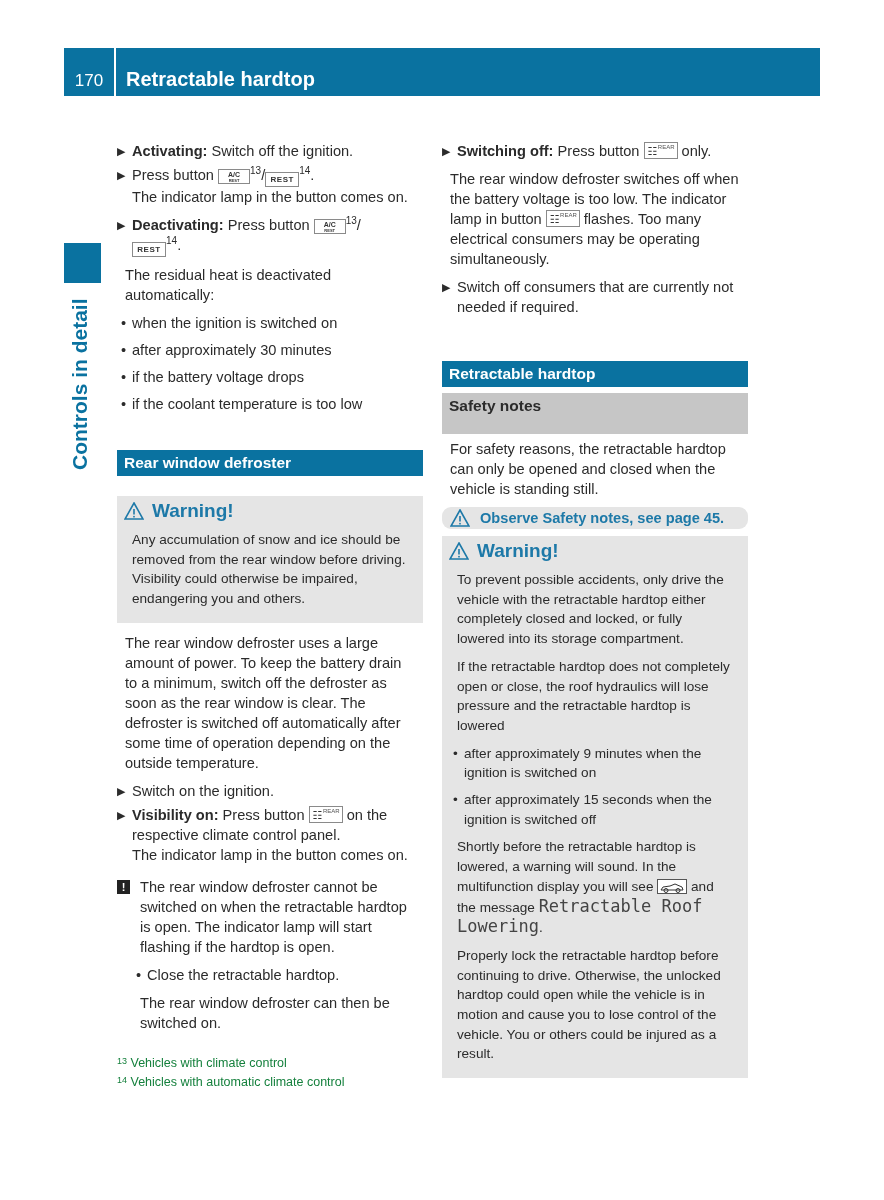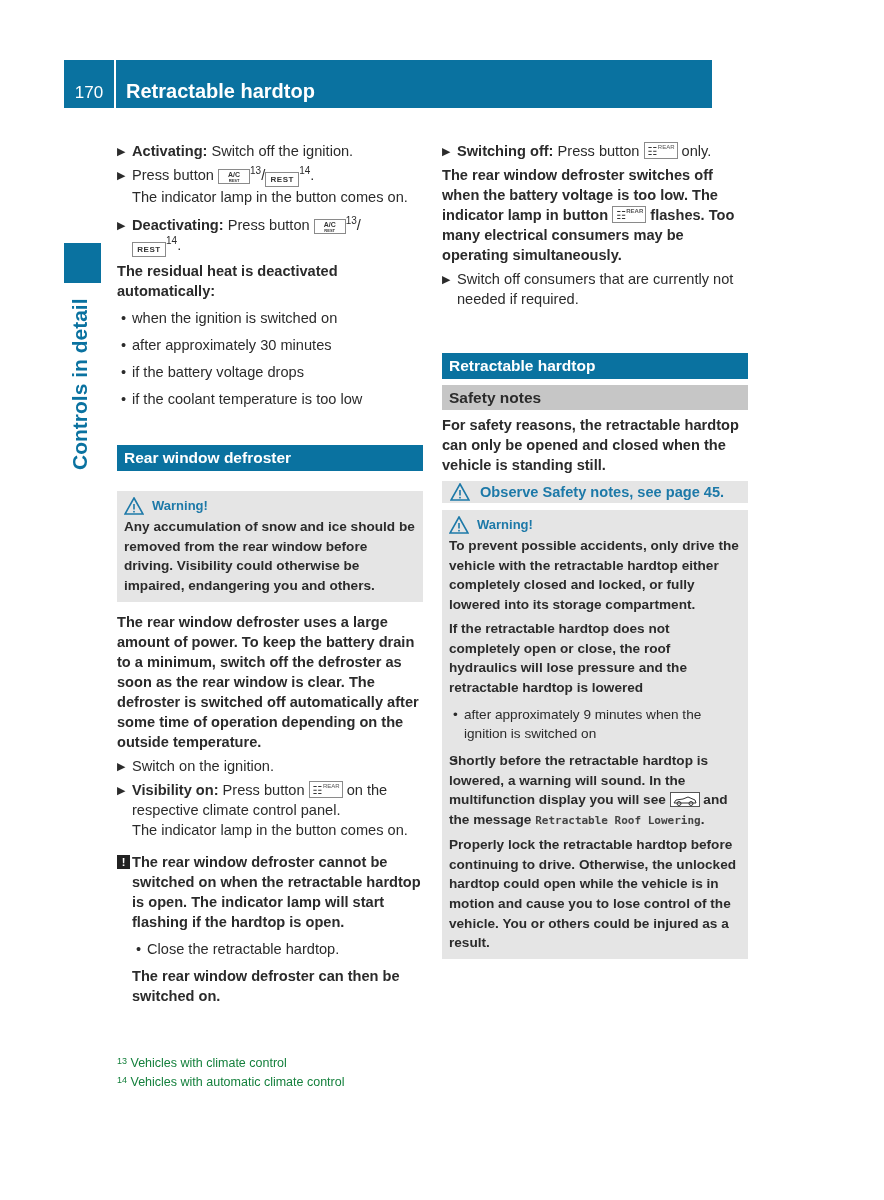--- a/index.html
+++ b/index.html
@@ -2,21 +2,21 @@
 <html><head>
 <meta charset="utf-8">
 <style>
   html, body { margin: 0; padding: 0; background: #ffffff; }
   body {
     width: 884px; height: 1200px; position: relative; overflow: hidden;
     font-family: "Liberation Sans", "DejaVu Sans", sans-serif;
     color: #2b2b2b;
   }
   .header {
-    position: absolute; left: 64px; top: 60px; width: 648px; height: 48px;
+    position: absolute; left: 64px; top: 48px; width: 756px; height: 48px;
     background: #0a72a0; display: flex; align-items: flex-end;
   }
   .page-num {
     width: 52px; height: 48px; color: #fff; font-size: 17px;
     display: flex; align-items: flex-end; justify-content: center; padding-bottom: 5px; box-sizing: border-box;
     border-right: 2px solid #fff;
   }
   .page-title {
     color: #fff; font-size: 20px; font-weight: bold; padding-left: 10px; padding-bottom: 5px;
   }
@@ -27,21 +27,21 @@
     position: absolute; left: 64px; top: 470px; width: 37px; height: 0;
   }
   .side-label span {
     position: absolute; left: 0; top: 0;
     transform-origin: left top; transform: rotate(-90deg) translate(0, 4px);
     white-space: nowrap; color: #0a72a0; font-weight: bold; font-size: 21px;
   }
   .col { position: absolute; font-size: 14.6px; line-height: 20px; }
   .col-left { left: 117px; top: 141px; width: 306px; }
   .col-right { left: 442px; top: 141px; width: 306px; }
-  p { margin: 0; font-weight: bold; }
+  p { margin: 8px; }
   .step { position: relative; padding-left: 15px; margin-bottom: 4px; }
   .step .arrow { position: absolute; left: 0; top: 0; font-size: 11px; line-height: 20px; }
   .bullet { position: relative; padding-left: 15px; margin: 7px 0; }
   .bullet .dot { position: absolute; left: 4px; top: 0; }
   b { font-weight: bold; }
   .btn-icon {
     display: inline-block; vertical-align: -2px; border: 1px solid #8a8a8a; height: 15px;
     font-size: 7px; line-height: 7px; text-align: center; box-sizing: border-box; background: #fff; color: #333;
   }
   .btn-ac { width: 32px; padding-top: 1px; font-weight: bold; }
@@ -49,37 +49,37 @@
   .btn-rest { width: 34px; font-size: 8px; font-weight: bold; line-height: 13px; letter-spacing: 0.5px; }
   .btn-rear { width: 34px; height: 17px; position: relative; vertical-align: -3px; }
   .btn-rear .grid { position: absolute; left: 3px; top: 3px; font-size: 11px; line-height: 11px; }
   .btn-rear .txt { position: absolute; right: 2px; top: 1px; font-size: 6px; line-height: 6px; color: #555; }
   sup { font-size: 10px; line-height: 0; }
   .sec-head {
     background: #0a72a0; color: #fff; font-weight: bold; font-size: 15.5px; height: 26px; line-height: 26px;
     padding-left: 7px;
   }
   .sub-head {
-    background: #c6c6c6; color: #2b2b2b; font-weight: bold; font-size: 15.5px; height: 25px; line-height: 25px;
+    background: #c6c6c6; color: #2b2b2b; font-weight: bold; font-size: 15.5px; height: 41px; line-height: 25px;
     padding-left: 7px;
   }
   .warn-box { background: #e5e5e5; padding: 4px 7px 6px 7px; font-size: 13.6px; line-height: 19.7px; }
-  .warn-title { color: #1d79a8; font-weight: bold; font-size: 13px; display: flex; align-items: center; height: 22px; }
+  .warn-title { color: #1d79a8; font-weight: bold; font-size: 19px; display: flex; align-items: center; height: 22px; }
   .warn-title svg { margin-right: 8px; }
   .observe {
     background: #e5e5e5; color: #1d79a8; font-weight: bold; height: 22px; line-height: 22px; padding-left: 8px;
-    display: flex; align-items: center;
+    display: flex; align-items: center; border-radius: 9px;
   }
   .observe svg { margin-right: 10px; }
   .note { position: relative; padding-left: 15px; }
   .note .excl {
     position: absolute; left: 0; top: 3px; width: 13px; height: 14px; background: #222; color: #fff;
     font-size: 11px; line-height: 14px; text-align: center; font-weight: bold;
   }
-  .mono { font-family: "DejaVu Sans Mono", "Liberation Mono", monospace; font-size: 11px; color: #444; }
+  .mono { font-family: "DejaVu Sans Mono", "Liberation Mono", monospace; font-size: 17px; color: #444; }
   .car-icon { display: inline-block; vertical-align: -3px; border: 1px solid #555; width: 30px; height: 15px; box-sizing: border-box; background: #fff; }
   .footnotes { position: absolute; left: 117px; top: 1054px; font-size: 12.5px; line-height: 19px; color: #15803d; }
   .footnotes sup { font-size: 9px; vertical-align: 3px; line-height: 0; }
 </style>
 </head>
 <body>
 
 <div class="header">
   <div class="page-num">170</div>
   <div class="page-title">Retractable hardtop</div>
@@ -200,21 +200,21 @@
       <svg width="20" height="18" viewBox="0 0 20 18">
           <path d="M10 1 L19 17 L1 17 Z" fill="none" stroke="#1d79a8" stroke-width="1.6"></path>
           <line x1="10" y1="7" x2="10" y2="12.5" stroke="#1d79a8" stroke-width="1.6"></line>
           <circle cx="10" cy="14.7" r="0.9" fill="#1d79a8"></circle>
         </svg>
       <span>Warning!</span>
     </div>
     <p>To prevent possible accidents, only drive the vehicle with the retractable hardtop either completely closed and locked, or fully lowered into its storage compartment.</p>
     <p style="margin-top:4px">If the retractable hardtop does not completely open or close, the roof hydraulics will lose pressure and the retractable hardtop is lowered</p>
     <div class="bullet"><span class="dot">•</span><span>after approximately 9 minutes when the ignition is switched on</span></div>
-    <div class="bullet"><span class="dot">•</span></div>
+    <div class="bullet"><span class="dot">•</span><span>after approximately 15 seconds when the ignition is switched off</span></div>
     <p>
       <span>Shortly before the retractable hardtop is lowered, a warning will sound. In the multifunction display you will see</span>
       <span class="car-icon"><svg width="28" height="13" viewBox="0 0 28 13">
             <path d="M3 9 L5 6 L12 5 L17 3 L24 6 L25 9 Z" fill="none" stroke="#333" stroke-width="1"></path>
             <circle cx="8" cy="9.5" r="2" fill="none" stroke="#333" stroke-width="1"></circle>
             <circle cx="20" cy="9.5" r="2" fill="none" stroke="#333" stroke-width="1"></circle>
           </svg></span>
       <span>and the message</span>
       <span class="mono">Retractable Roof Lowering</span><span>.</span>
     </p>

